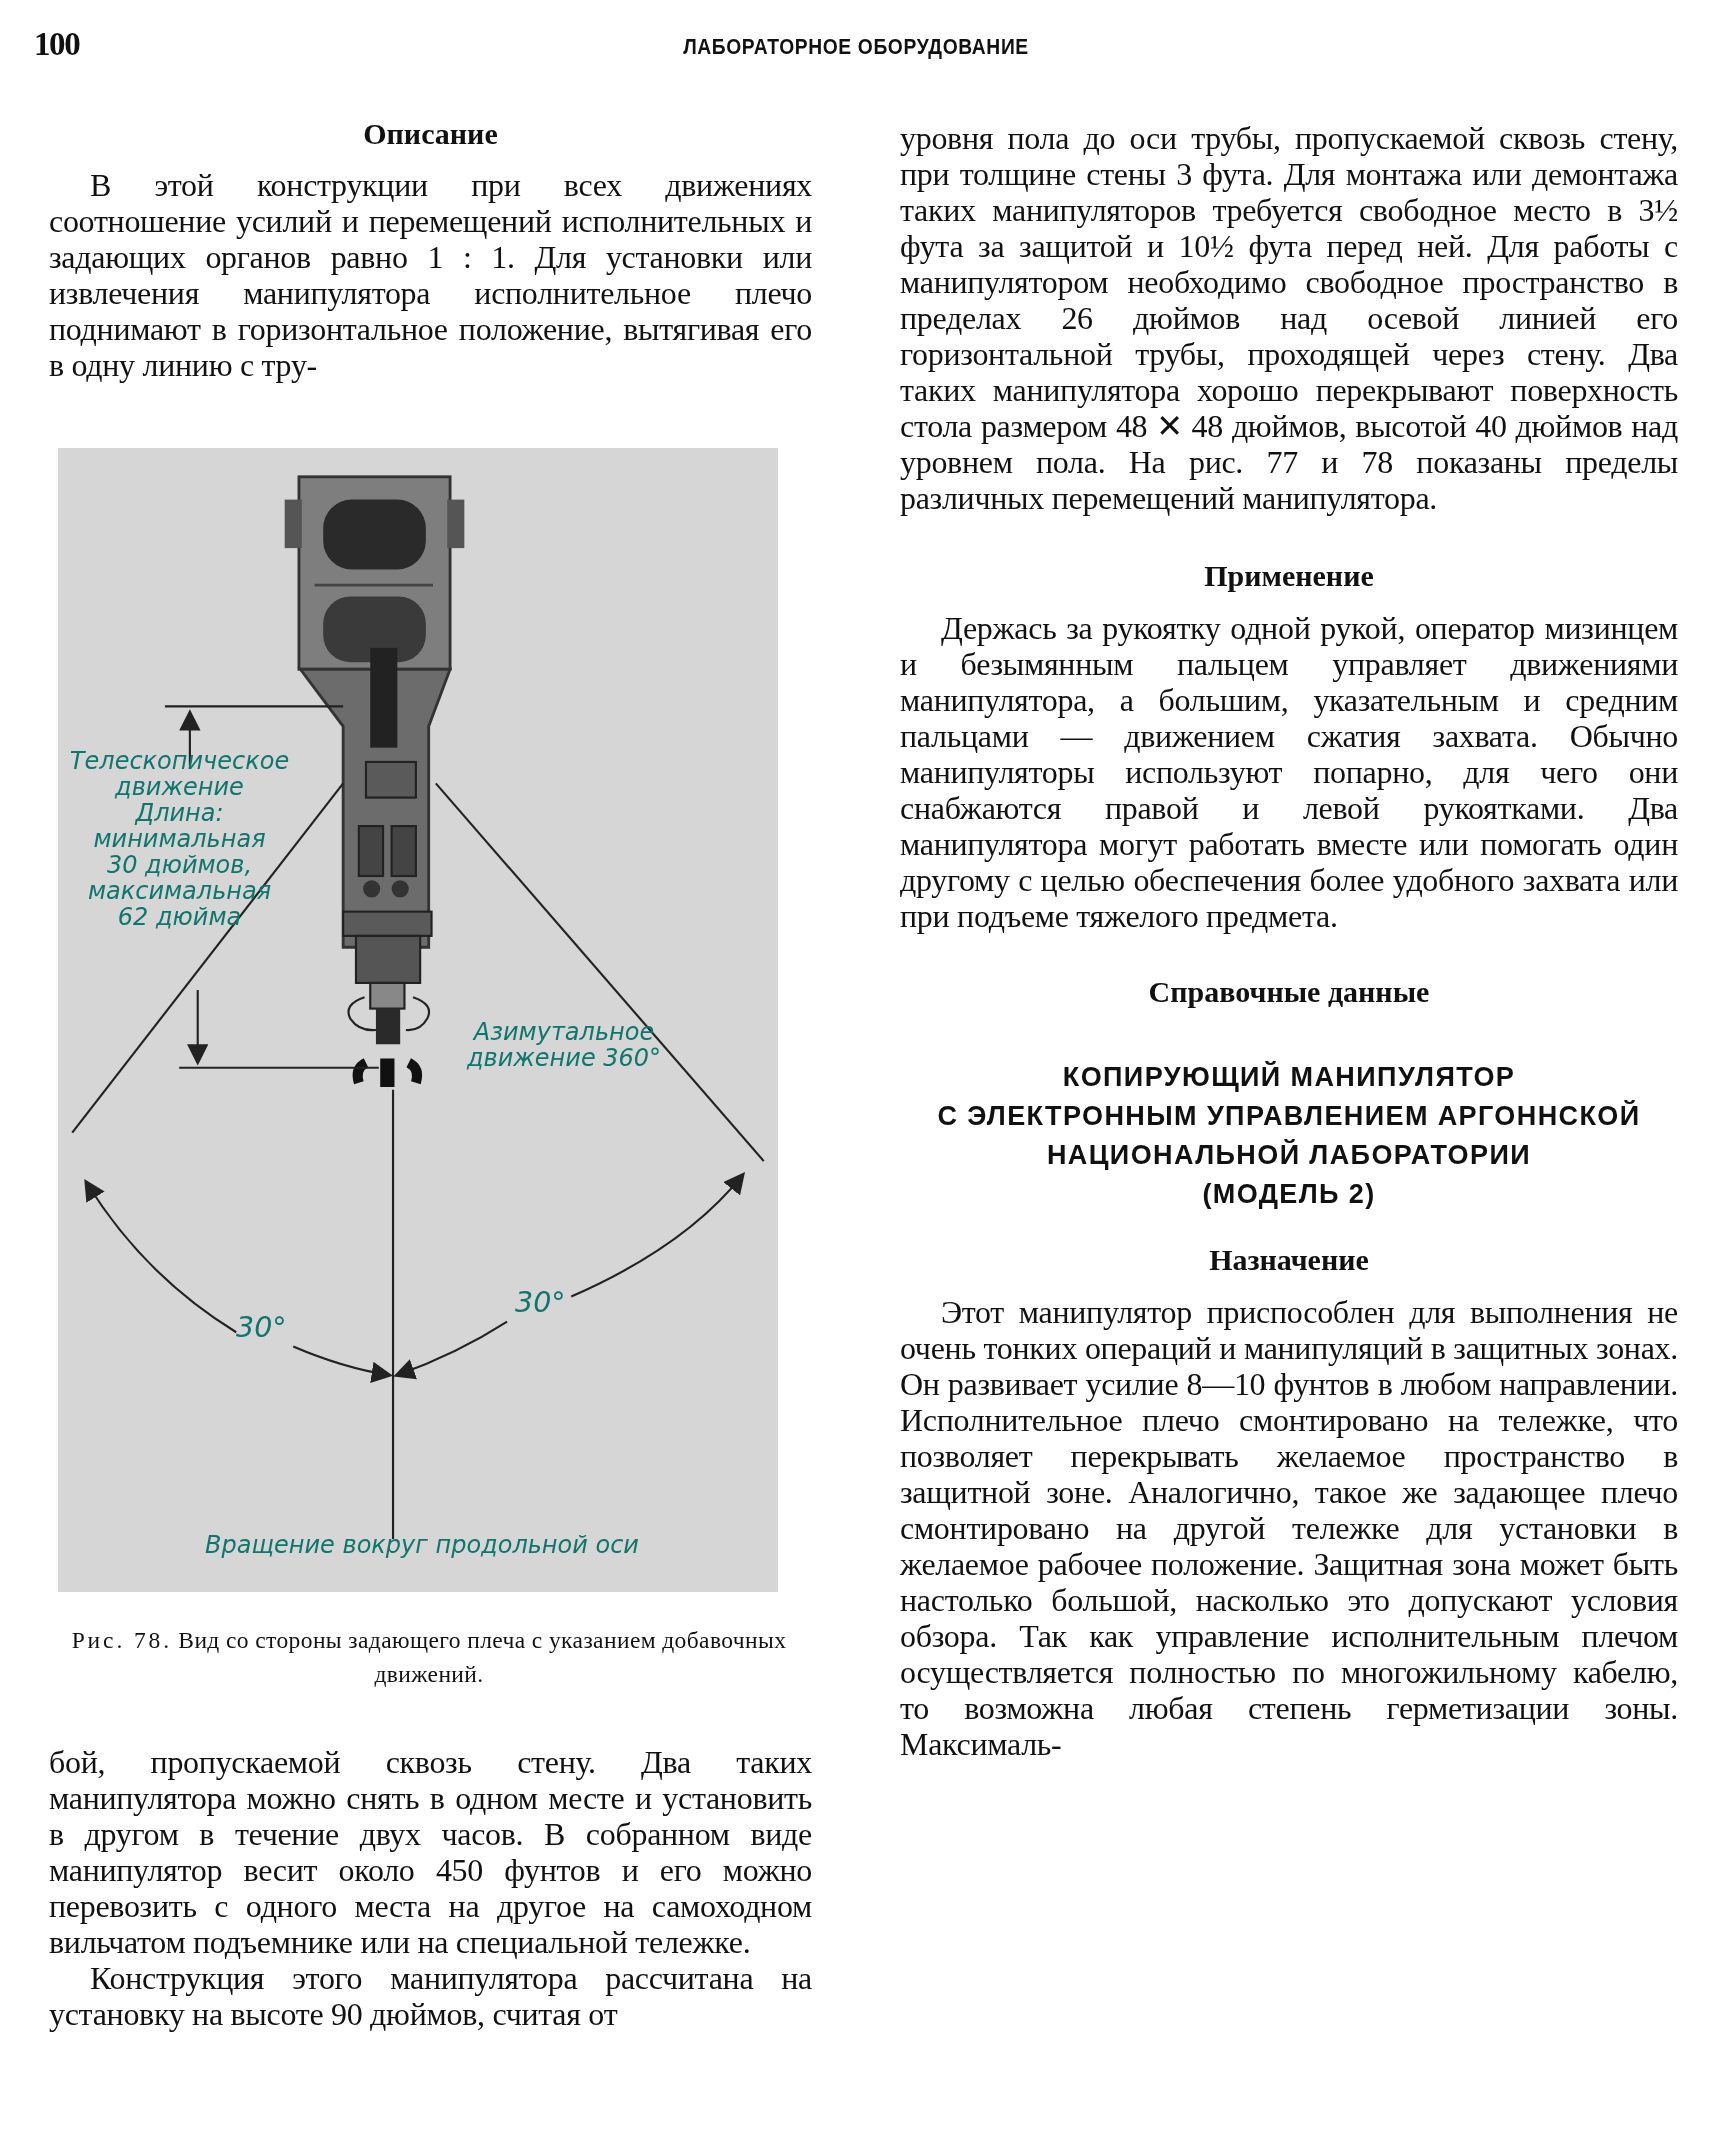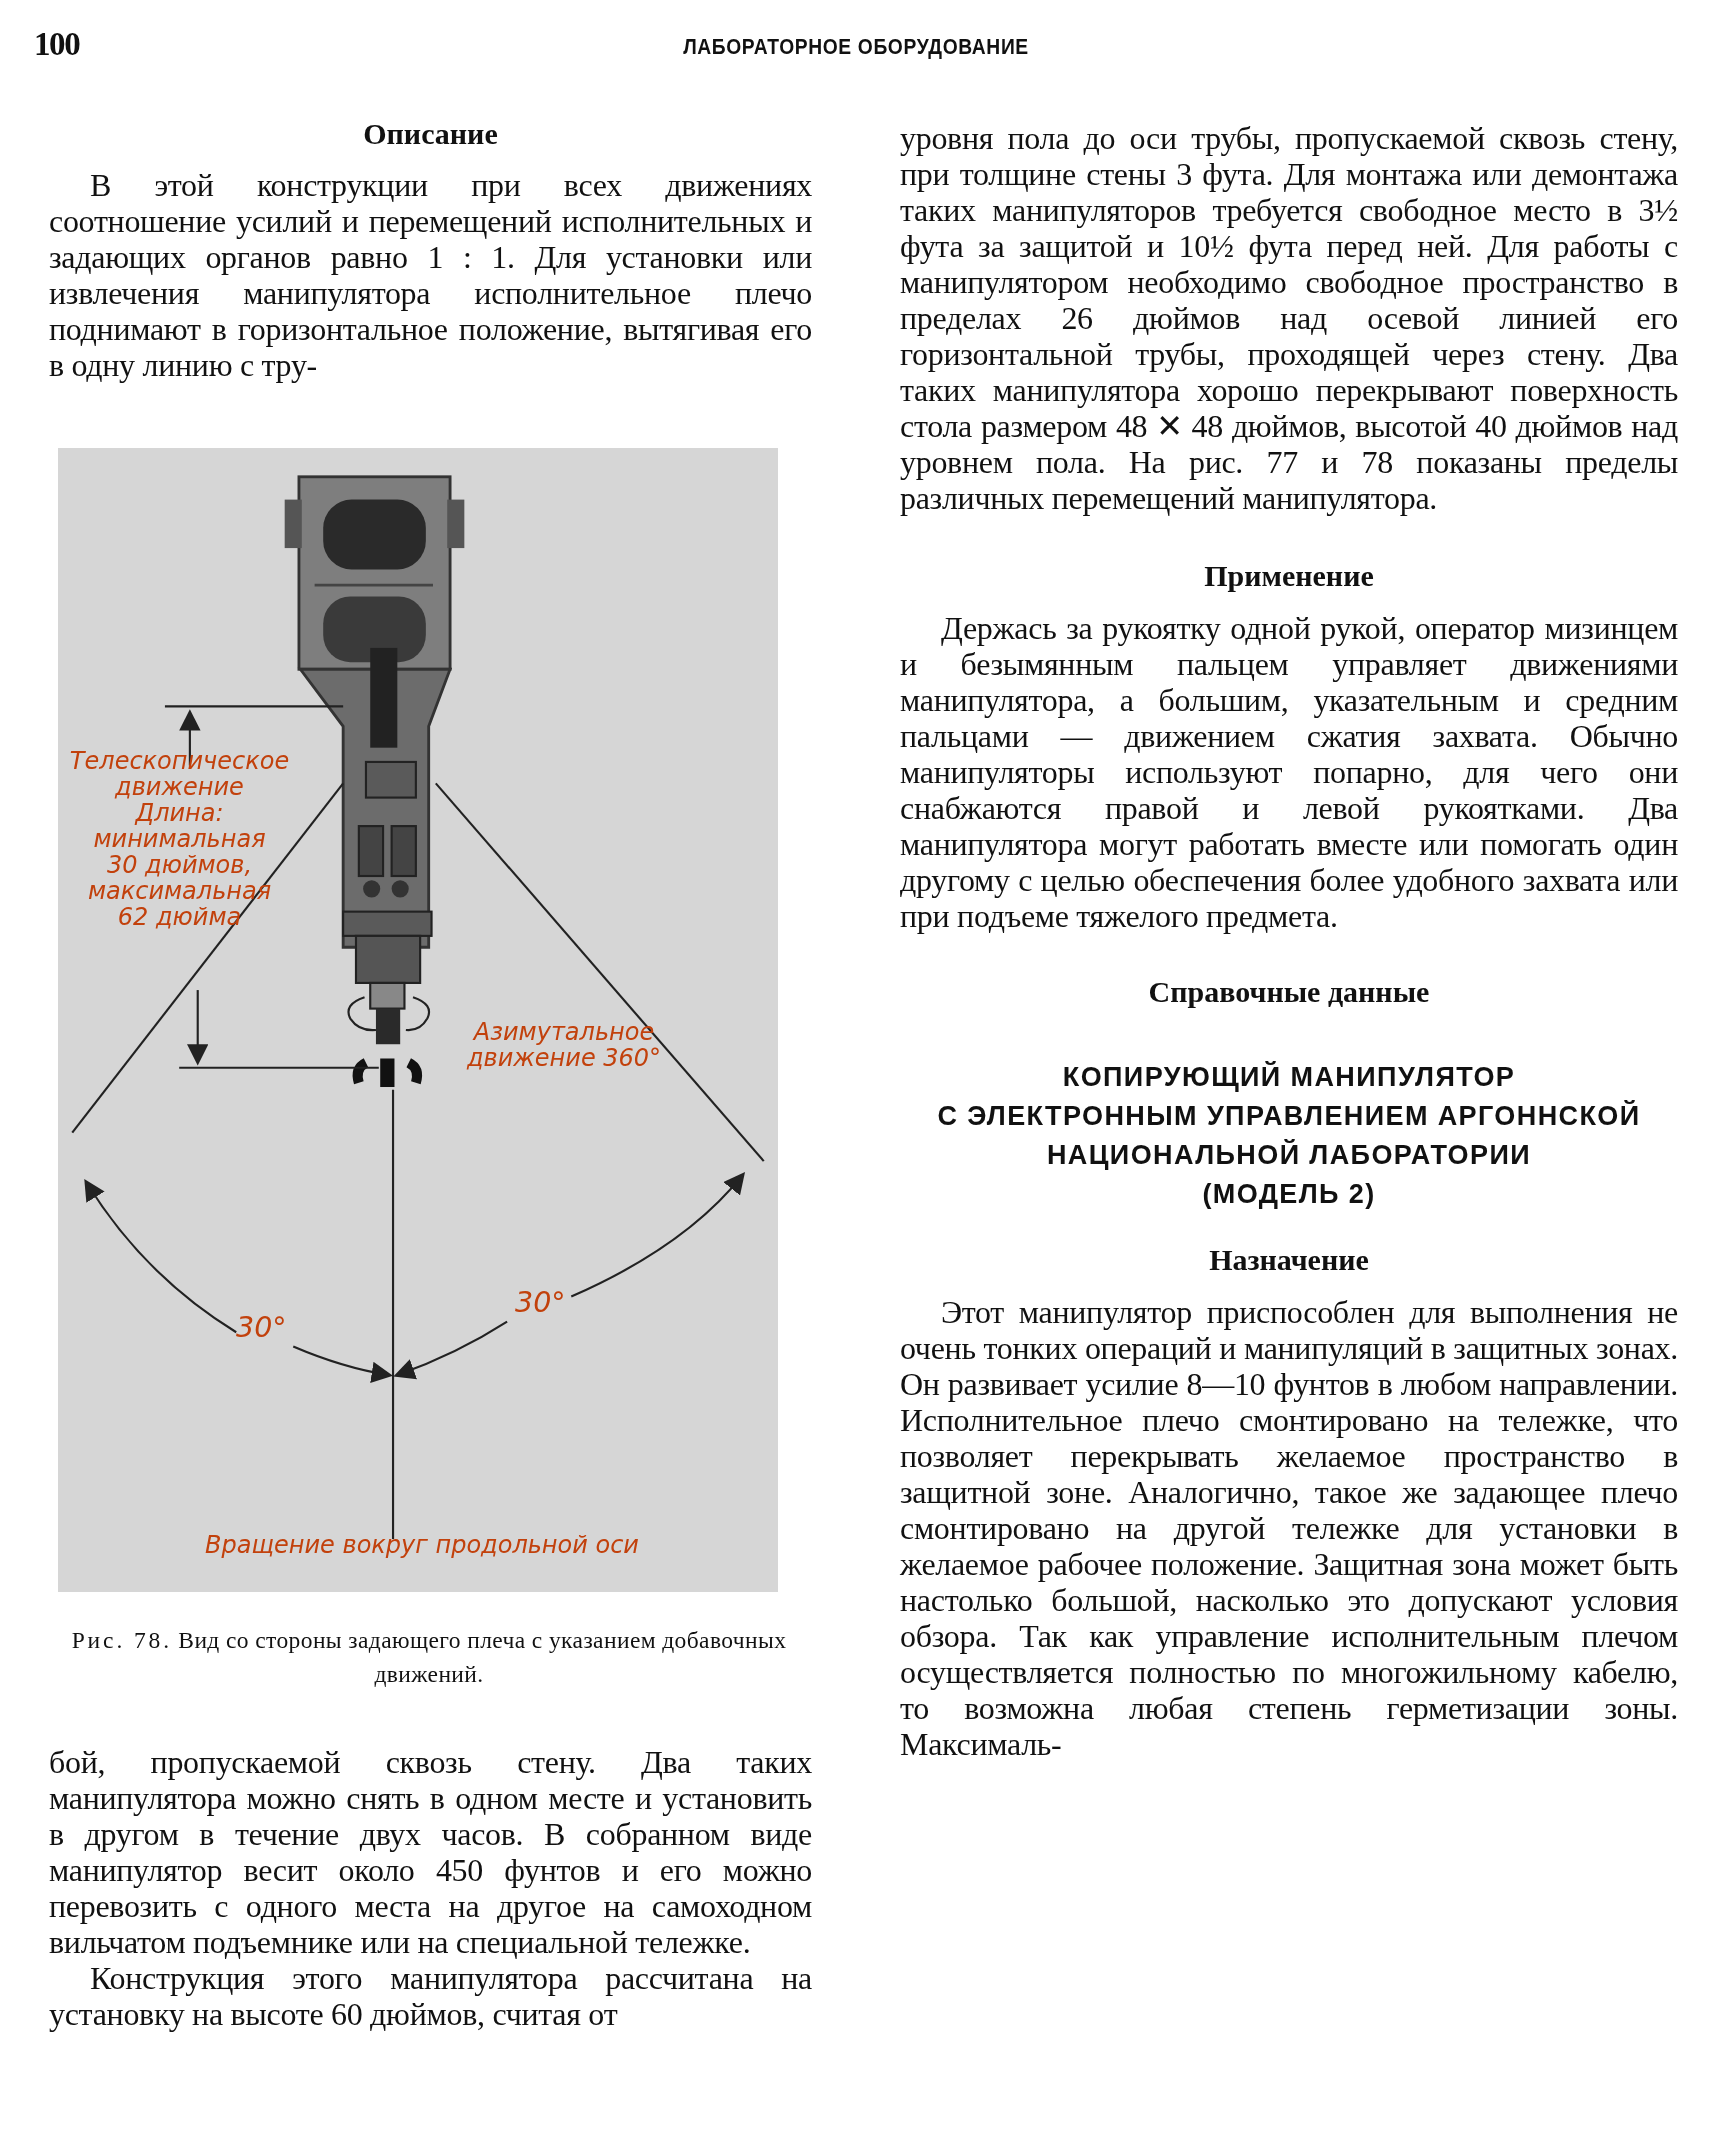--- a/index.html
+++ b/index.html
@@ -19,21 +19,21 @@
   .indent { text-indent: 41px; }
   .heading { font-size: 30px; font-weight: bold; text-align: center; margin: 3px; }
   .title-block { text-align: center; font-family: "Liberation Sans", "DejaVu Sans", sans-serif; font-weight: bold;
                  font-size: 27px; line-height: 39px; letter-spacing: 1.4px; margin: 0; }
   .ref-line { font-size: 32px; line-height: 36px; margin: 0; }
   .ref-cont { font-size: 32px; line-height: 36px; margin: 0; }
 
   
   .figure { position: absolute; left: 58px; top: 448px; width: 720px; height: 1144px; background: #d6d6d6; overflow: hidden; }
   .figure svg { position: absolute; left: 0; top: 0; }
-  .fig-label { position: absolute; font-family: "DejaVu Sans", sans-serif; font-style: italic; color: #c2410c; font-size: 24px; line-height: 26px; text-align: center; }
+  .fig-label { position: absolute; font-family: "DejaVu Sans", sans-serif; font-style: italic; color: #0f766e; font-size: 24px; line-height: 26px; text-align: center; }
   .caption { position: absolute; left: 58px; top: 1623px; width: 742px; font-size: 23.5px; font-weight: normal; text-align: center; line-height: 34px; letter-spacing: 0.4px; }
 </style>
 </head>
 <body>
 
 <div class="running-head">
   <span class="page-num">100</span>
   <div class="head-title">ЛАБОРАТОРНОЕ ОБОРУДОВАНИЕ</div>
 </div>
 
@@ -107,21 +107,21 @@
   <div class="fig-label" style="left:107px; top:1084px; width:514px;">Вращение вокруг продольной оси</div>
 </div>
 
 <div class="caption">
   <span style="letter-spacing:2.9px;">Рис. 78.</span>
   <span>Вид со стороны задающего плеча с указанием добавочных движений.</span>
 </div>
 
 <div class="col col-left" style="top:1744px;">
   <p class="para">бой, пропускаемой сквозь стену. Два таких манипулятора можно снять в одном месте и установить в другом в течение двух часов. В собранном виде манипулятор весит около 450 фунтов и его можно перевозить с одного места на другое на самоходном вильчатом подъемнике или на специальной тележке.</p>
-  <p class="para indent">Конструкция этого манипулятора рассчитана на установку на высоте 60 дюймов, считая от</p>
+  <p class="para indent">Конструкция этого манипулятора рассчитана на установку на высоте 90 дюймов, считая от</p>
 </div>
 
 <div class="col col-right" style="top:120px;">
   <p class="para">уровня пола до оси трубы, пропускаемой сквозь стену, при толщине стены 3 фута. Для монтажа или демонтажа таких манипуляторов требуется свободное место в 3½ фута за защитой и 10½ фута перед ней. Для работы с манипулятором необходимо свободное пространство в пределах 26 дюймов над осевой линией его горизонтальной трубы, проходящей через стену. Два таких манипулятора хорошо перекрывают поверхность стола размером 48 ✕ 48 дюймов, высотой 40 дюймов над уровнем пола. На рис. 77 и 78 показаны пределы различных перемещений манипулятора.</p>
 
   <h2 class="heading" style="margin-top:43px;">Применение</h2>
   <p class="para indent" style="margin-top:17px;">Держась за рукоятку одной рукой, оператор мизинцем и безымянным пальцем управляет движениями манипулятора, а большим, указательным и средним пальцами — движением сжатия захвата. Обычно манипуляторы используют попарно, для чего они снабжаются правой и левой рукоятками. Два манипулятора могут работать вместе или помогать один другому с целью обеспечения более удобного захвата или при подъеме тяжелого предмета.</p>
 
   <h2 class="heading" style="margin-top:41px;">Справочные данные</h2>
 

